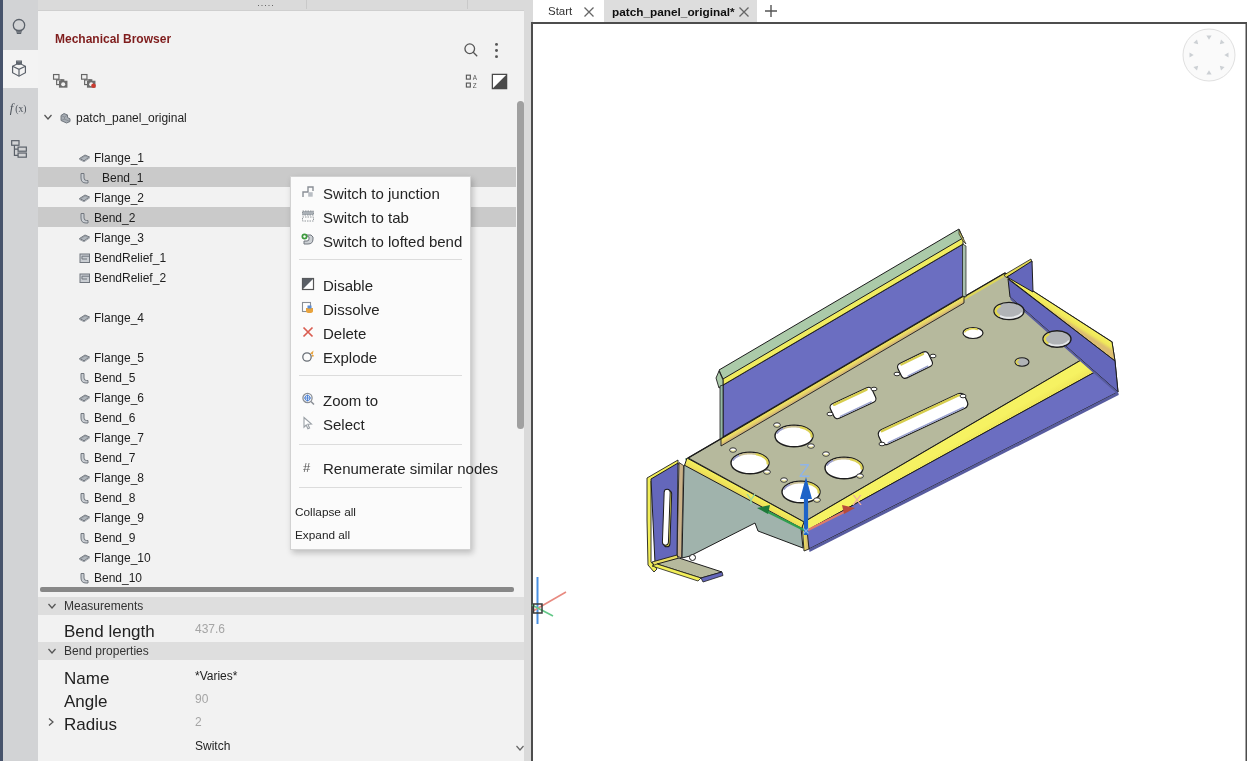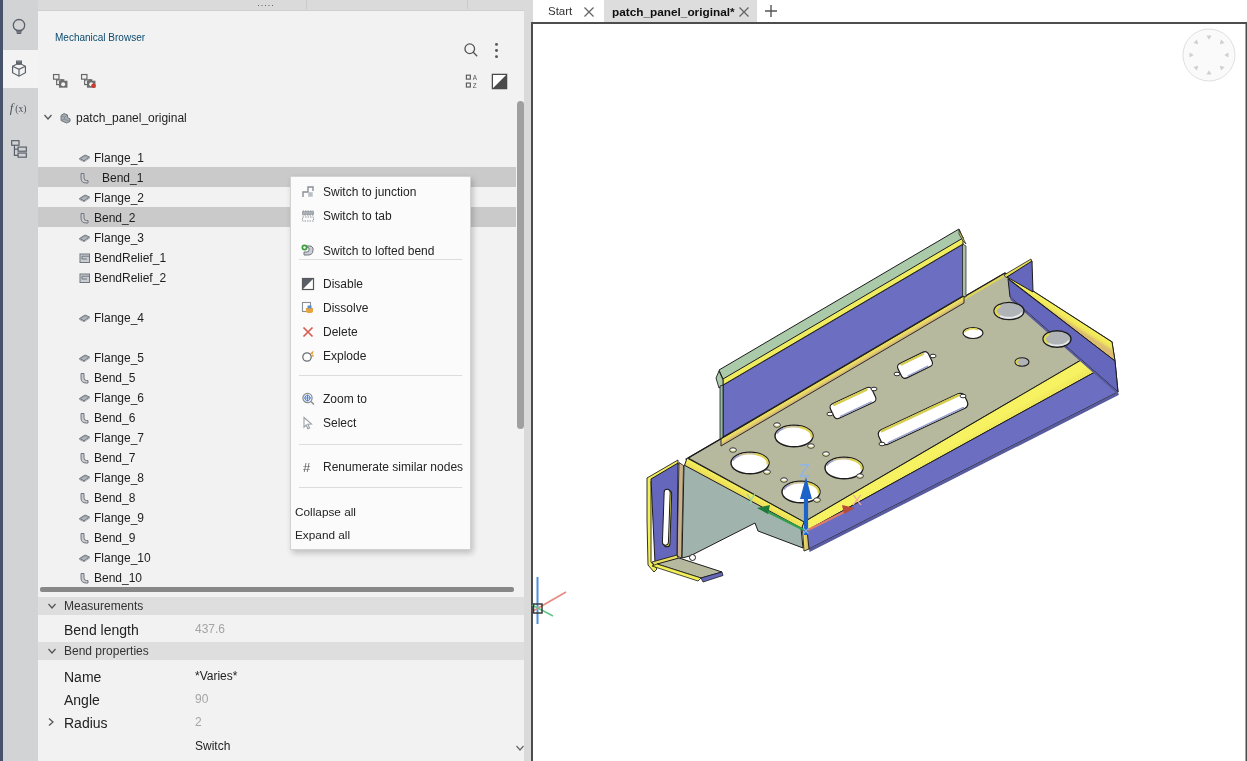--- a/index.html
+++ b/index.html
@@ -3,39 +3,39 @@
 *{margin:0;padding:0;box-sizing:border-box}
 html,body{width:1247px;height:761px;overflow:hidden}
 body{font-family:"Liberation Sans",sans-serif;background:#dadada;position:relative}
 #sidebar{position:absolute;left:0;top:0;width:38px;height:761px;background:#d2d3d5}
 #sidebar .dark{position:absolute;left:0;top:0;width:3px;height:761px;background:#47536b}
 #sidebar .sel{position:absolute;left:3px;top:50px;width:35px;height:38px;background:#f3f3f3}
 .sicon{position:absolute;left:7px;width:24px;height:24px}
 #topstrip{position:absolute;left:38px;top:0;width:495px;height:10px;background:#dadada}
 #dots{position:absolute;left:219px;top:0px;color:#555;font-size:9px;letter-spacing:0.5px}
 #panel{position:absolute;left:38px;top:10px;width:486px;height:751px;background:#f2f2f2;border-top:1px solid #cfcfcf}
-#ptitle{position:absolute;left:17px;top:21px;font-size:10px;font-weight:normal;color:#0c4a6e}
+#ptitle{position:absolute;left:17px;top:21px;font-size:12px;font-weight:bold;color:#7f1d1d}
 .tool{position:absolute}
 #tree{position:absolute;left:0;top:90px;width:486px;height:496px;overflow:hidden}
 .trow{position:absolute;left:0;width:478px;height:20px}
 .trow.hl{background:#cacaca}
 .tlabel{position:absolute;top:4px;font-size:12px;color:#1e1e1e;white-space:nowrap}
 .ticon{position:absolute;top:3px;width:14px;height:14px}
 .tchev{position:absolute;top:4px;width:12px;height:12px}
 #vscroll{position:absolute;left:478px;top:0px;width:7px;height:328px;background:#a0a0a0;border-radius:3.5px;margin-left:1px}
 #hscroll{position:absolute;left:2px;top:576px;width:474px;height:5px;background:#888;border-radius:2px}
 .phead{position:absolute;left:0;width:486px;height:18px;background:#dedede}
 .phead .tx{position:absolute;left:26px;top:2px;font-size:12px;color:#333;font-weight:500}
-.prow-label{position:absolute;left:26px;font-size:14px;color:#222}
+.prow-label{position:absolute;left:26px;font-size:17px;color:#222}
 .prow-val{position:absolute;left:157px;font-size:12px;color:#222}
 .gray{color:#a5a5a5 !important}
 .chev{stroke:#555;stroke-width:1.25;fill:none}
 #menu{position:absolute;left:290px;top:176px;width:181px;height:374px;background:#fbfbfb;border:1px solid #d2d2d2;box-shadow:2px 3px 6px rgba(0,0,0,0.22)}
 .mitem{position:absolute;left:0;width:179px;height:24px}
-.mlabel{position:absolute;left:32px;top:4.5px;font-size:12px;color:#242424;white-space:nowrap}
+.mlabel{position:absolute;left:32px;top:4.5px;font-size:15px;color:#242424;white-space:nowrap}
 .mlabel2{position:absolute;left:4px;top:4.5px;font-size:11.8px;color:#242424;white-space:nowrap}
 .micon{position:absolute;left:9px;top:4px;width:16px;height:16px}
 .msep{position:absolute;left:8px;width:163px;height:1px;background:#dcdcdc}
 #tabbar{position:absolute;left:533px;top:0;width:714px;height:22px;background:#fff}
 #tabact{position:absolute;left:71px;top:0;width:153px;height:22px;background:#dddddd}
 .tabtx{position:absolute;top:4.5px;font-size:11.5px;color:#333}
 #canvas{position:absolute;left:531px;top:22px;width:716px;height:739px}
 </style></head>
 <body>
 <div id="sidebar">
@@ -461,21 +461,21 @@
       </svg>
       <div class="mlabel">Switch to junction</div>
     </div>
     <div class="mitem" style="top:27px">
       <svg class="micon" viewBox="0 0 16 16">
         <rect x="2.5" y="3" width="11" height="4" fill="#aab0b6" stroke="#7a8086" stroke-width="0.8" stroke-dasharray="1.5 1"></rect>
         <rect x="2.5" y="9" width="11" height="4" fill="none" stroke="#7a8086" stroke-width="0.8" stroke-dasharray="1.5 1"></rect>
       </svg>
       <div class="mlabel">Switch to tab</div>
     </div>
-    <div class="mitem" style="top:62px">
+    <div class="mitem" style="top:51px">
       <svg class="micon" viewBox="0 0 16 16">
         <path d="M5 3 L11 3 L13 5 L13 7 Q13 12 8 12 L4 12 L4 9 L7 9 Q9 9 9 7 L9 5 Z" fill="#cdd1d5" stroke="#70767e" stroke-width="1"></path>
         <circle cx="4.5" cy="4.5" r="3" fill="#3f9b3f"></circle>
         <circle cx="4.5" cy="4.5" r="1.2" fill="#fff"></circle>
       </svg>
       <div class="mlabel">Switch to lofted bend</div>
     </div>
     <div class="msep" style="top:82px"></div>
     <div class="mitem" style="top:95px">
       <svg class="micon" viewBox="0 0 16 16">

